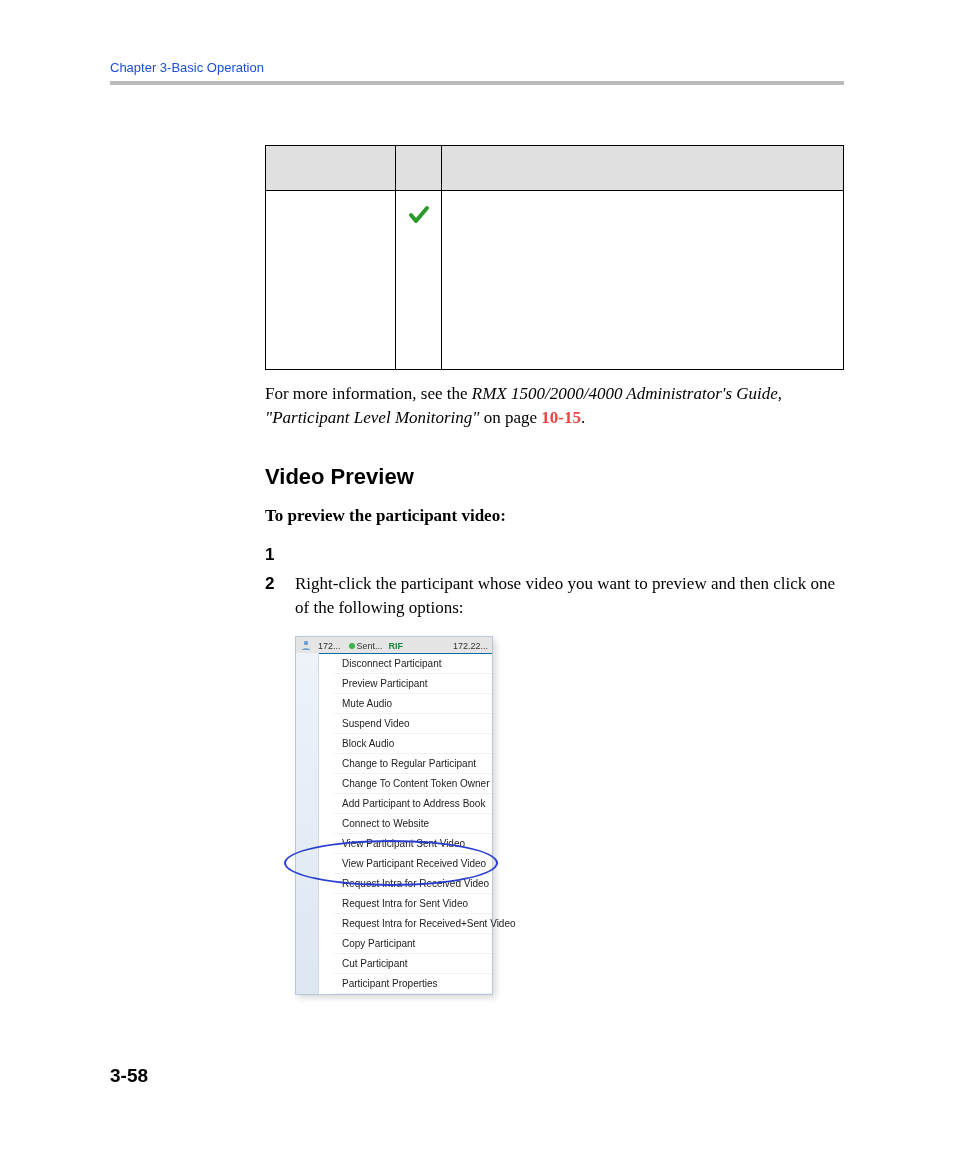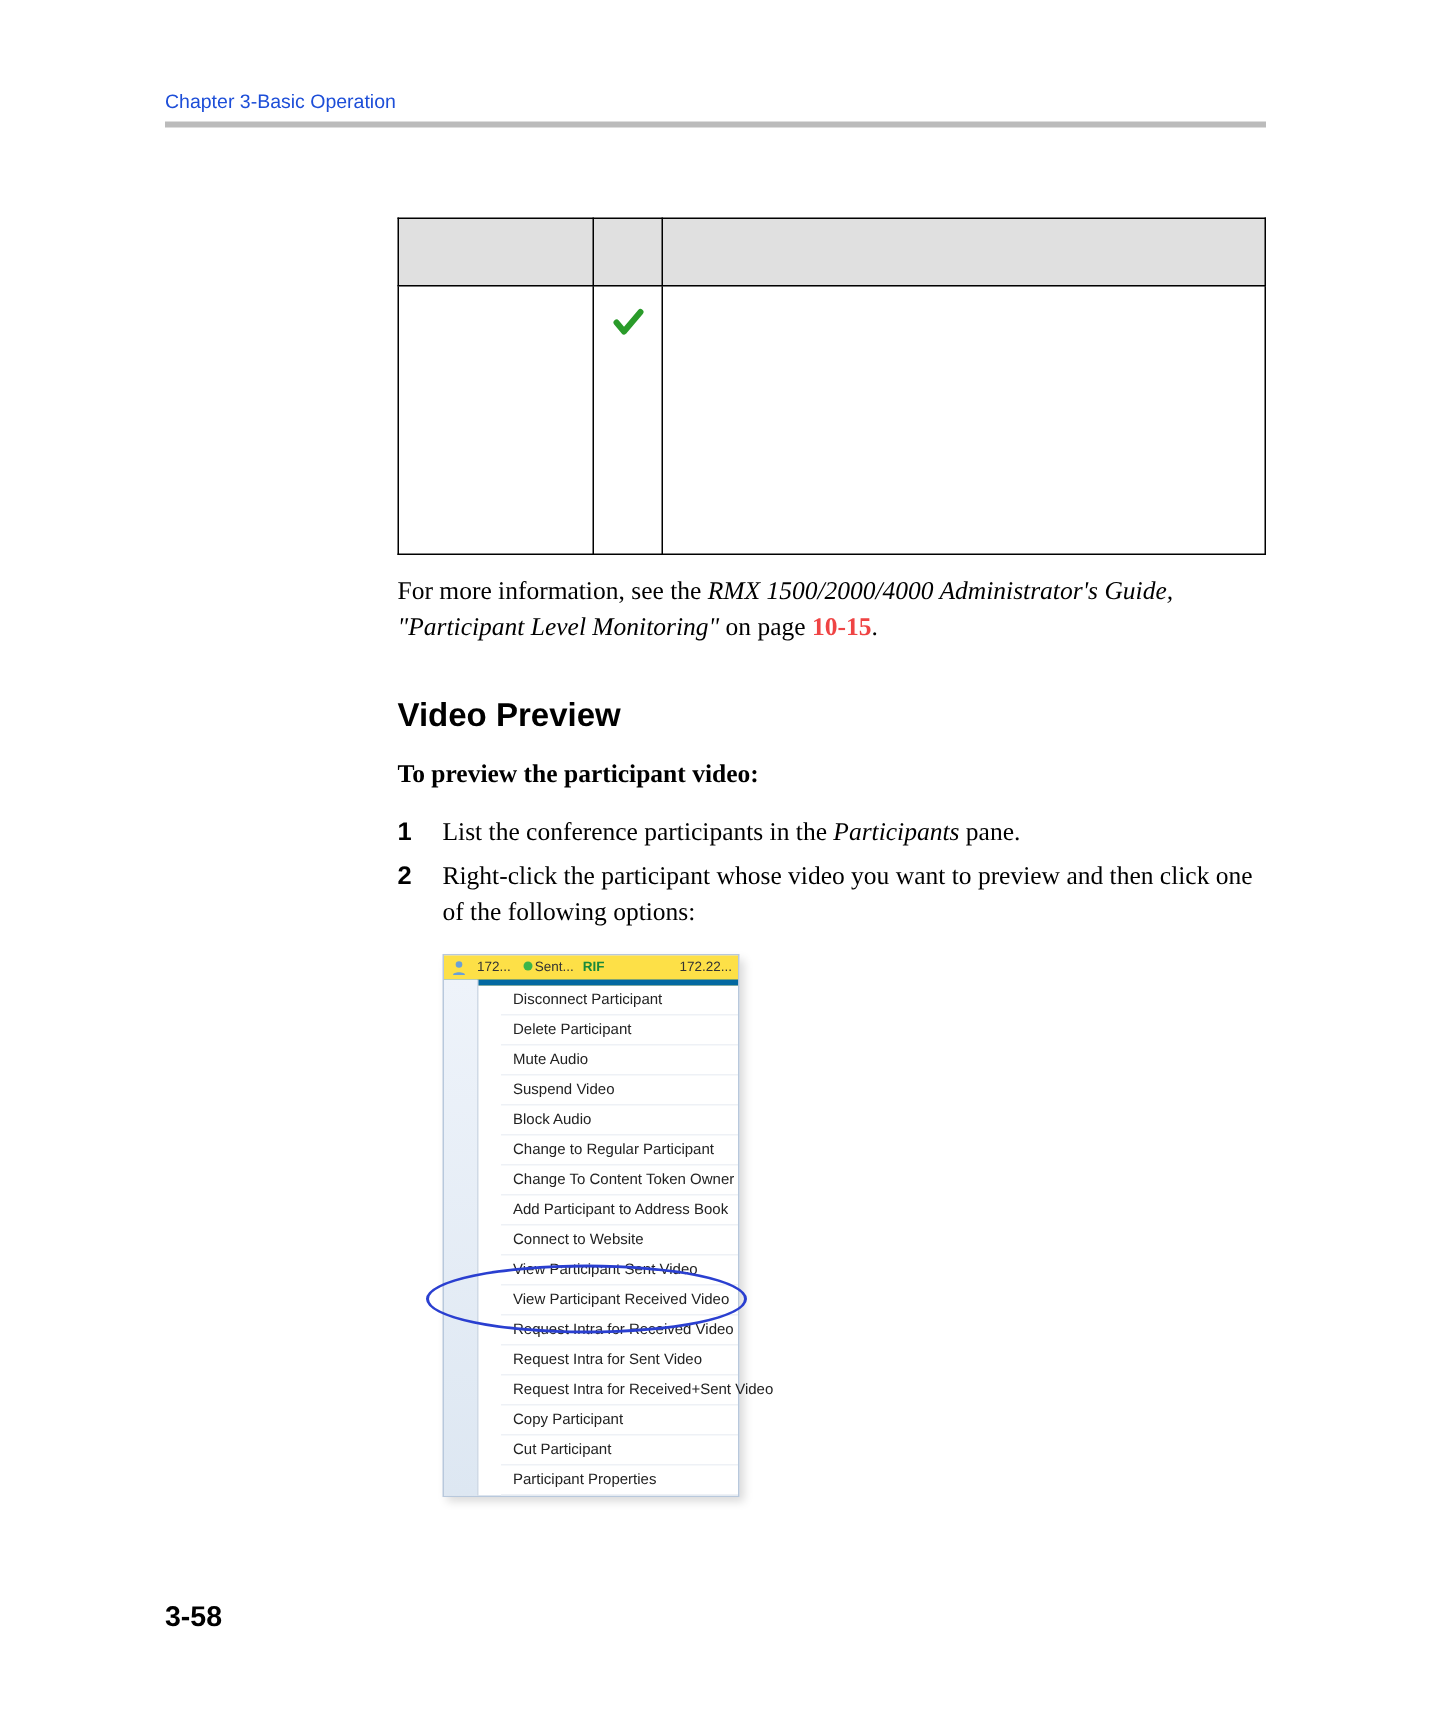--- a/index.html
+++ b/index.html
@@ -89,26 +89,26 @@
     width: 196px;
     border: 1px solid #b8c8dc;
     background: #fff;
     font-family: Tahoma, Arial, sans-serif;
     font-size: 10px;
     box-shadow: 3px 3px 6px rgba(0,0,0,0.15);
     position: relative;
   }
   .row-header {
     display: flex;
-    align-items: flex-start;
+    align-items: flex-end;
     padding: 2px 4px;
     font-size: 9px;
     color: #333;
-    border-bottom: 4px solid #0369a1;
-    background: #fde047;
+    border-bottom: 1px solid #0369a1;
+    background: #e5e5e5;
   }
   .row-header .sp { width: 6px; }
   .menu-gutter {
     position: absolute;
     left: 0;
     top: 16px;
     bottom: 0;
     width: 22px;
     background: linear-gradient(#eef3fa, #dde7f2);
     border-right: 1px solid #d0dae6;
@@ -180,23 +180,20 @@
     </p>
 
     <h2 class="section">Video Preview</h2>
 
 
     <p class="subhead">To preview the participant video:</p>
 
     <ol class="steps">
       <li>
         <span class="num">1</span>
-        <span>
-          <span>List the conference participants in the </span><span class="italic">Participants</span><span> pane.</span>
-        </span>
       </li>
       <li>
         <span class="num">2</span>
         <span>
           <span>Right-click the participant whose video you want to preview and then click one of the following options:</span>
         </span>
       </li>
     </ol>
 
     <div class="screenshot-wrap">
@@ -214,21 +211,21 @@
             </svg>
           <span>Sent...</span>
           <span class="sp"></span>
           <span style="color:#1a8a3a;font-weight:bold">RIF</span>
           <span style="flex:1"></span>
           <span>172.22...</span>
         </div>
         <div class="menu-gutter"></div>
         <div class="menu-items">
           <div class="mitem">Disconnect Participant</div>
-          <div class="mitem">Delete Participant</div>
+          <div class="mitem">Preview Participant</div>
           <div class="mitem">Mute Audio</div>
           <div class="mitem">Suspend Video</div>
           <div class="mitem">Block Audio</div>
           <div class="mitem">Change to Regular Participant</div>
           <div class="mitem">Change To Content Token Owner</div>
           <div class="mitem">Add Participant to Address Book</div>
           <div class="mitem">Connect to Website</div>
           <div class="mitem">View Participant Sent Video</div>
           <div class="mitem">View Participant Received Video</div>
           <div class="mitem">Request Intra for Received Video</div>

